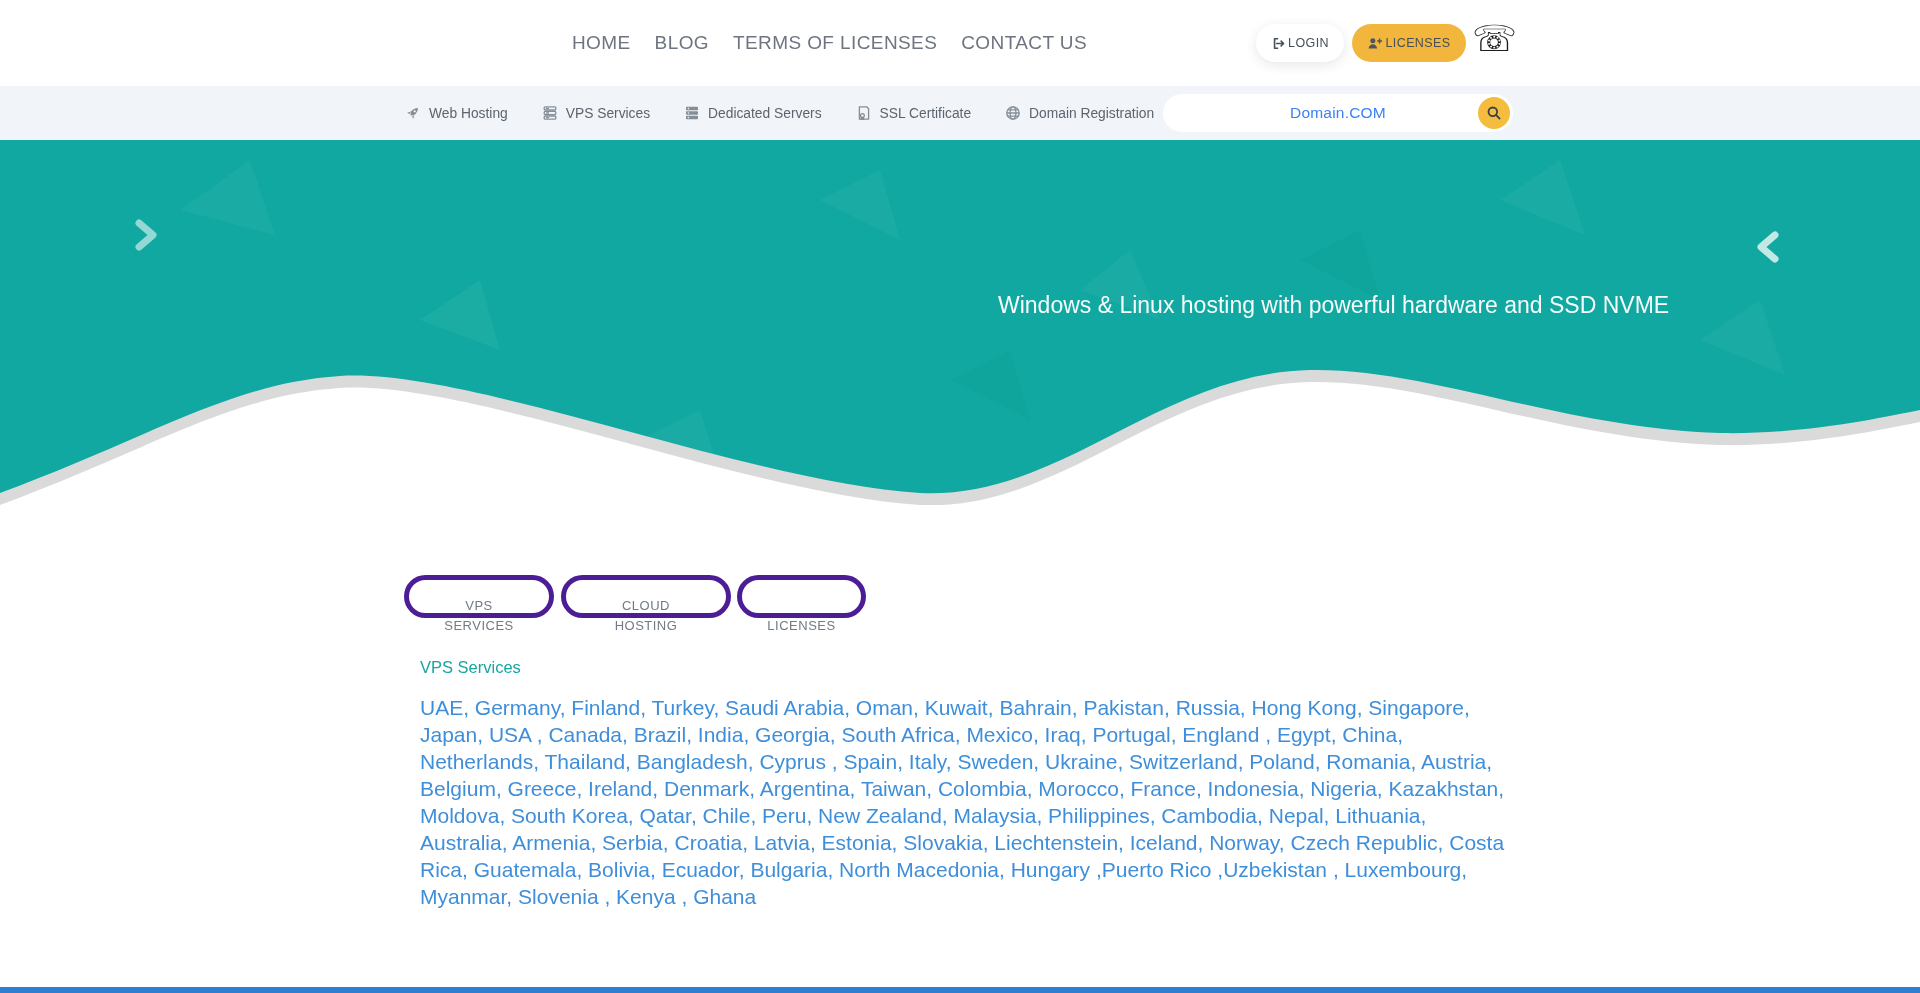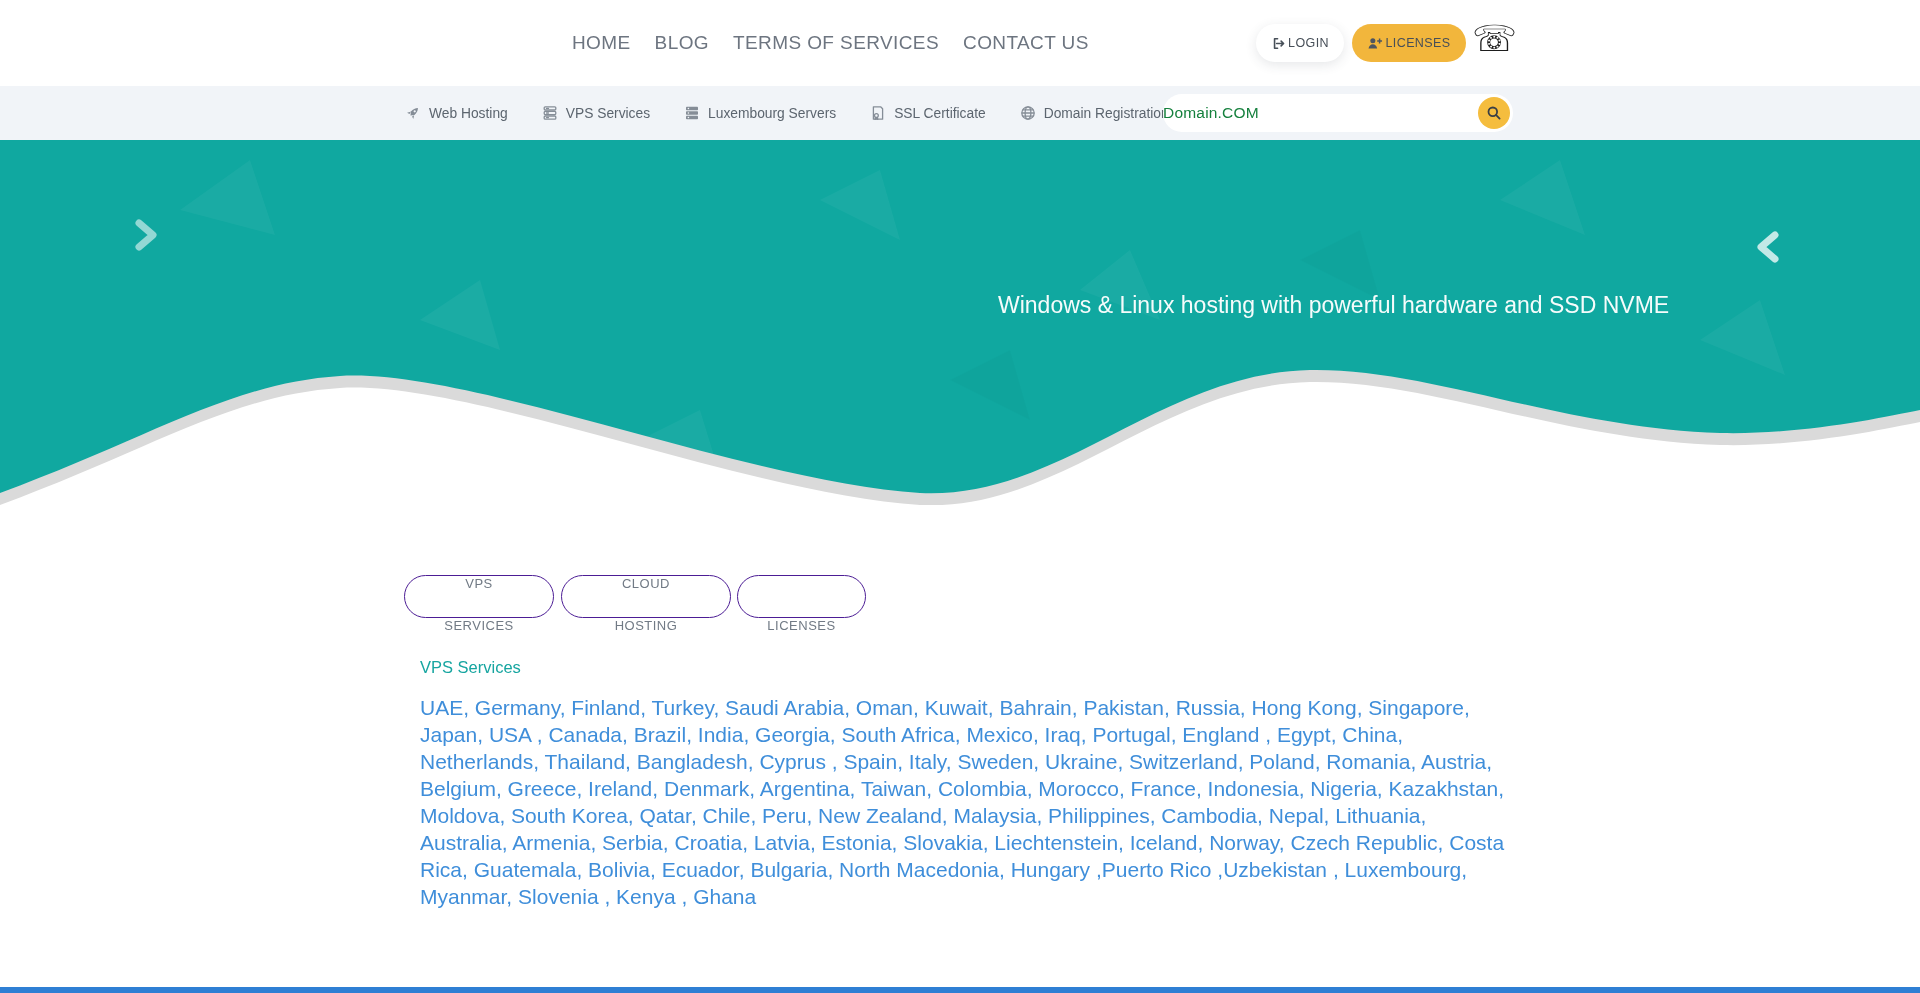--- a/index.html
+++ b/index.html
@@ -25,42 +25,42 @@
   .register-btn { left:1352px; width:114px; background:#f2b63c; }
   .phone-glyph { position:absolute; left:1472px; top:16px; font-size:36px; line-height:46px; color:#1d1d1d; text-decoration:none; }
   
   .subnav { position:absolute; top:86px; left:0; width:1920px; height:54px; background:#f1f4f8; }
   .subnav-items { position:absolute; left:405px; top:0; height:54px; display:flex; align-items:center; gap:34px; }
   .subnav-item { display:flex; align-items:center; gap:8px; text-decoration:none; }
   .subnav-item span.lbl { font-size:13.8px; color:#5c656f; }
   .search-wrap { position:absolute; left:1163px; top:8px; width:350px; height:38px; }
   .search-input {
     width:350px; height:38px; border:none; border-radius:19px; background:#ffffff;
-    font-size:15.5px; font-weight:500; color:#15803d;
+    text-align:center; font-size:15.5px; font-weight:500; color:#3b82f6;
     font-family:"Liberation Sans", sans-serif; letter-spacing:.2px; outline:none;
   }
   .search-btn {
     position:absolute; right:3px; top:3px; width:32px; height:32px; border-radius:50%;
     background:#f5bd3e; border:none; display:flex; align-items:center; justify-content:center; cursor:pointer;
   }
   
   .hero { position:absolute; top:140px; left:0; width:1920px; height:365px; background:#10a8a0; overflow:visible; }
   .hero-pattern { position:absolute; top:0; left:0; }
   .hero-text { position:absolute; left:998px; color:rgba(255,255,255,.96); font-size:23px; font-weight:400; }
   .hero-line1 { top:152px; }
   .hero-line2 { top:197px; }
   .carousel-arrow { position:absolute; background:none; border:none; cursor:pointer; padding:0; }
   .arrow-prev { left:128px; top:76px; }
   .arrow-next { left:1752px; top:88px; }
   .wave-svg { position:absolute; left:0; bottom:0; width:1920px; height:200px; display:block; }
   
   .tab { position:absolute; text-align:center; cursor:pointer; }
   .tab .pill {
-    height:43px; border:1px solid #4c1d95; border-radius:22px; background:#ffffff;
-    display:flex; align-items:flex-start; justify-content:center;
+    height:43px; border:5px solid #4c1d95; border-radius:22px; background:#ffffff;
+    display:flex; align-items:flex-end; justify-content:center;
     font-size:13px; color:#717a85; letter-spacing:.5px;
   }
   .tab .word2 { font-size:13px; color:#717a85; letter-spacing:.5px; }
   .tab1 { left:404px; top:575px; width:150px; }
   .tab2 { left:561px; top:575px; width:170px; }
   .tab3 { left:737px; top:575px; width:129px; }
   
   .services-title { position:absolute; left:420px; top:658px; font-size:16.5px; font-weight:500; color:#16a5a0; }
   .country-list {
     position:absolute; left:420px; top:694px; width:1092px;
@@ -71,21 +71,21 @@
   .footer-bar { position:absolute; left:0; bottom:0; width:1920px; height:6px; background:#2e7fd4; }
   .icon { display:inline-flex; align-items:center; }
 </style>
 </head>
 <body>
 
 <div class="header">
   <nav class="top-nav">
     <a href="#">HOME</a>
     <a href="#">BLOG</a>
-    <a href="#">TERMS OF SERVICES</a>
+    <a href="#">TERMS OF LICENSES</a>
     <a href="#">CONTACT US</a>
   </nav>
 
   <button class="pill-btn login-btn">
     <span class="icon">
       <svg width="15" height="15" viewBox="0 0 16 16" fill="none" stroke="#474f58" stroke-width="1.7" stroke-linecap="round" stroke-linejoin="round">
         <path d="M7 3H3.8v10H7"></path>
         <path d="M6 8h7.2M10.8 5.4 13.4 8l-2.6 2.6"></path>
       </svg>
     </span>
@@ -138,21 +138,21 @@
       <span class="icon">
         <svg width="16" height="16" viewBox="0 0 16 16" fill="#858d97">
           <rect x="2" y="1.8" width="12" height="3.4" rx="0.8"></rect>
           <rect x="2" y="6.3" width="12" height="3.4" rx="0.8"></rect>
           <rect x="2" y="10.8" width="12" height="3.4" rx="0.8"></rect>
           <circle cx="4.4" cy="3.5" r="0.8" fill="#f1f4f8"></circle>
           <circle cx="4.4" cy="8" r="0.8" fill="#f1f4f8"></circle>
           <circle cx="4.4" cy="12.5" r="0.8" fill="#f1f4f8"></circle>
         </svg>
       </span>
-      <span class="lbl">Luxembourg Servers</span>
+      <span class="lbl">Dedicated Servers</span>
     </a>
 
     <a href="#" class="subnav-item">
       <span class="icon">
         <svg width="16" height="16" viewBox="0 0 16 16" fill="none" stroke="#858d97" stroke-width="1.3">
           <path d="M3.4 1.8h7.2l2 2v10.4H3.4z" stroke-linejoin="round"></path>
           <circle cx="6.4" cy="10.6" r="1.9"></circle>
           <path d="M5.6 12.2 5 14.4l1.4-.8 1.4.8-.6-2.2" stroke-linejoin="round"></path>
         </svg>
       </span>

